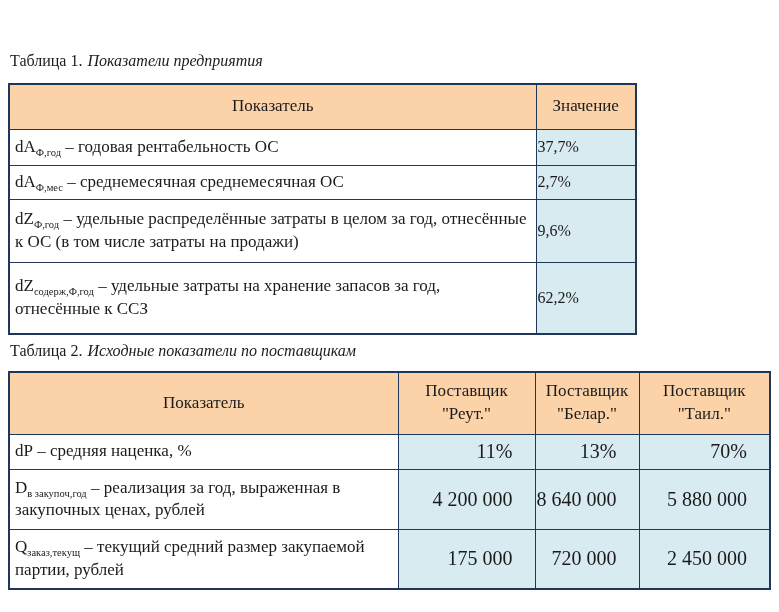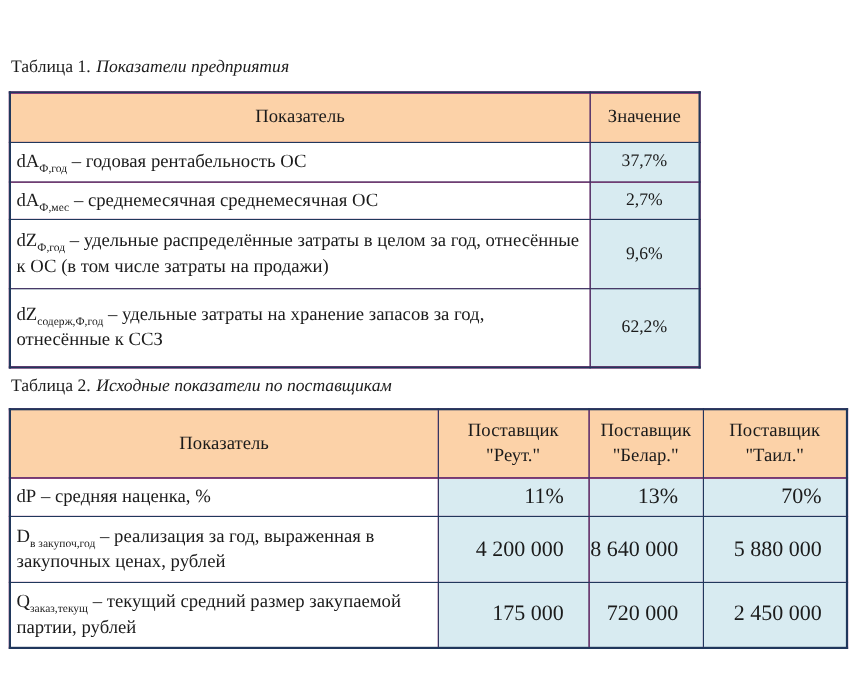--- a/index.html
+++ b/index.html
@@ -6,34 +6,34 @@
   .canvas {
     position:relative; width:779px; height:612px; background:#ffffff;
     font-family:"Liberation Serif", serif; color:#1b1b1b; overflow:hidden;margin-top:48px;
   }
   .caption { position:absolute; left:10px; font-size:16px; white-space:nowrap; }
   .caption .cap-label { margin-right:5px; }
   .caption .cap-title { font-style:italic; }
   #cap1 { top:4px; }
   #cap2 { top:294px; }
 
-  table { position:absolute; border-collapse:collapse; table-layout:fixed; background:#ec4899; }
+  table { position:absolute; border-collapse:collapse; table-layout:fixed; background:#0c4a6e; }
   #t1 { left:8px; top:35px;  width:627px; border:2px solid var(--border); }
   #t2 { left:8px; top:323px; width:761px; border:2px solid var(--border); }
   th, td { border:1px solid var(--border); overflow:hidden; }
   th {
     background:var(--header_fill); font-weight:normal; text-align:center;
     vertical-align:middle; font-size:17px; line-height:1.35; padding:2px 4px;
   }
   td.ind {
     background:#ffffff; font-size:17px; line-height:1.32;
     padding:2px 8px 2px 5px; vertical-align:middle; text-align:left;
   }
   td.val {
-    background:var(--cell_fill); text-align:center; vertical-align:middle; font-size:16px;
+    background:var(--cell_fill); vertical-align:middle; font-size:16px;
   }
   td.num {
     background:var(--cell_fill); text-align:right; vertical-align:middle;
     font-size:20px; padding-right:22px;
   }
   .var { }
   sub { font-size:10.5px; font-style:normal; line-height:0; }
   .hdr-line { display:block; }
   .bottom-rule {
     position:absolute; left:0; top:607px; width:779px; height:2px;

